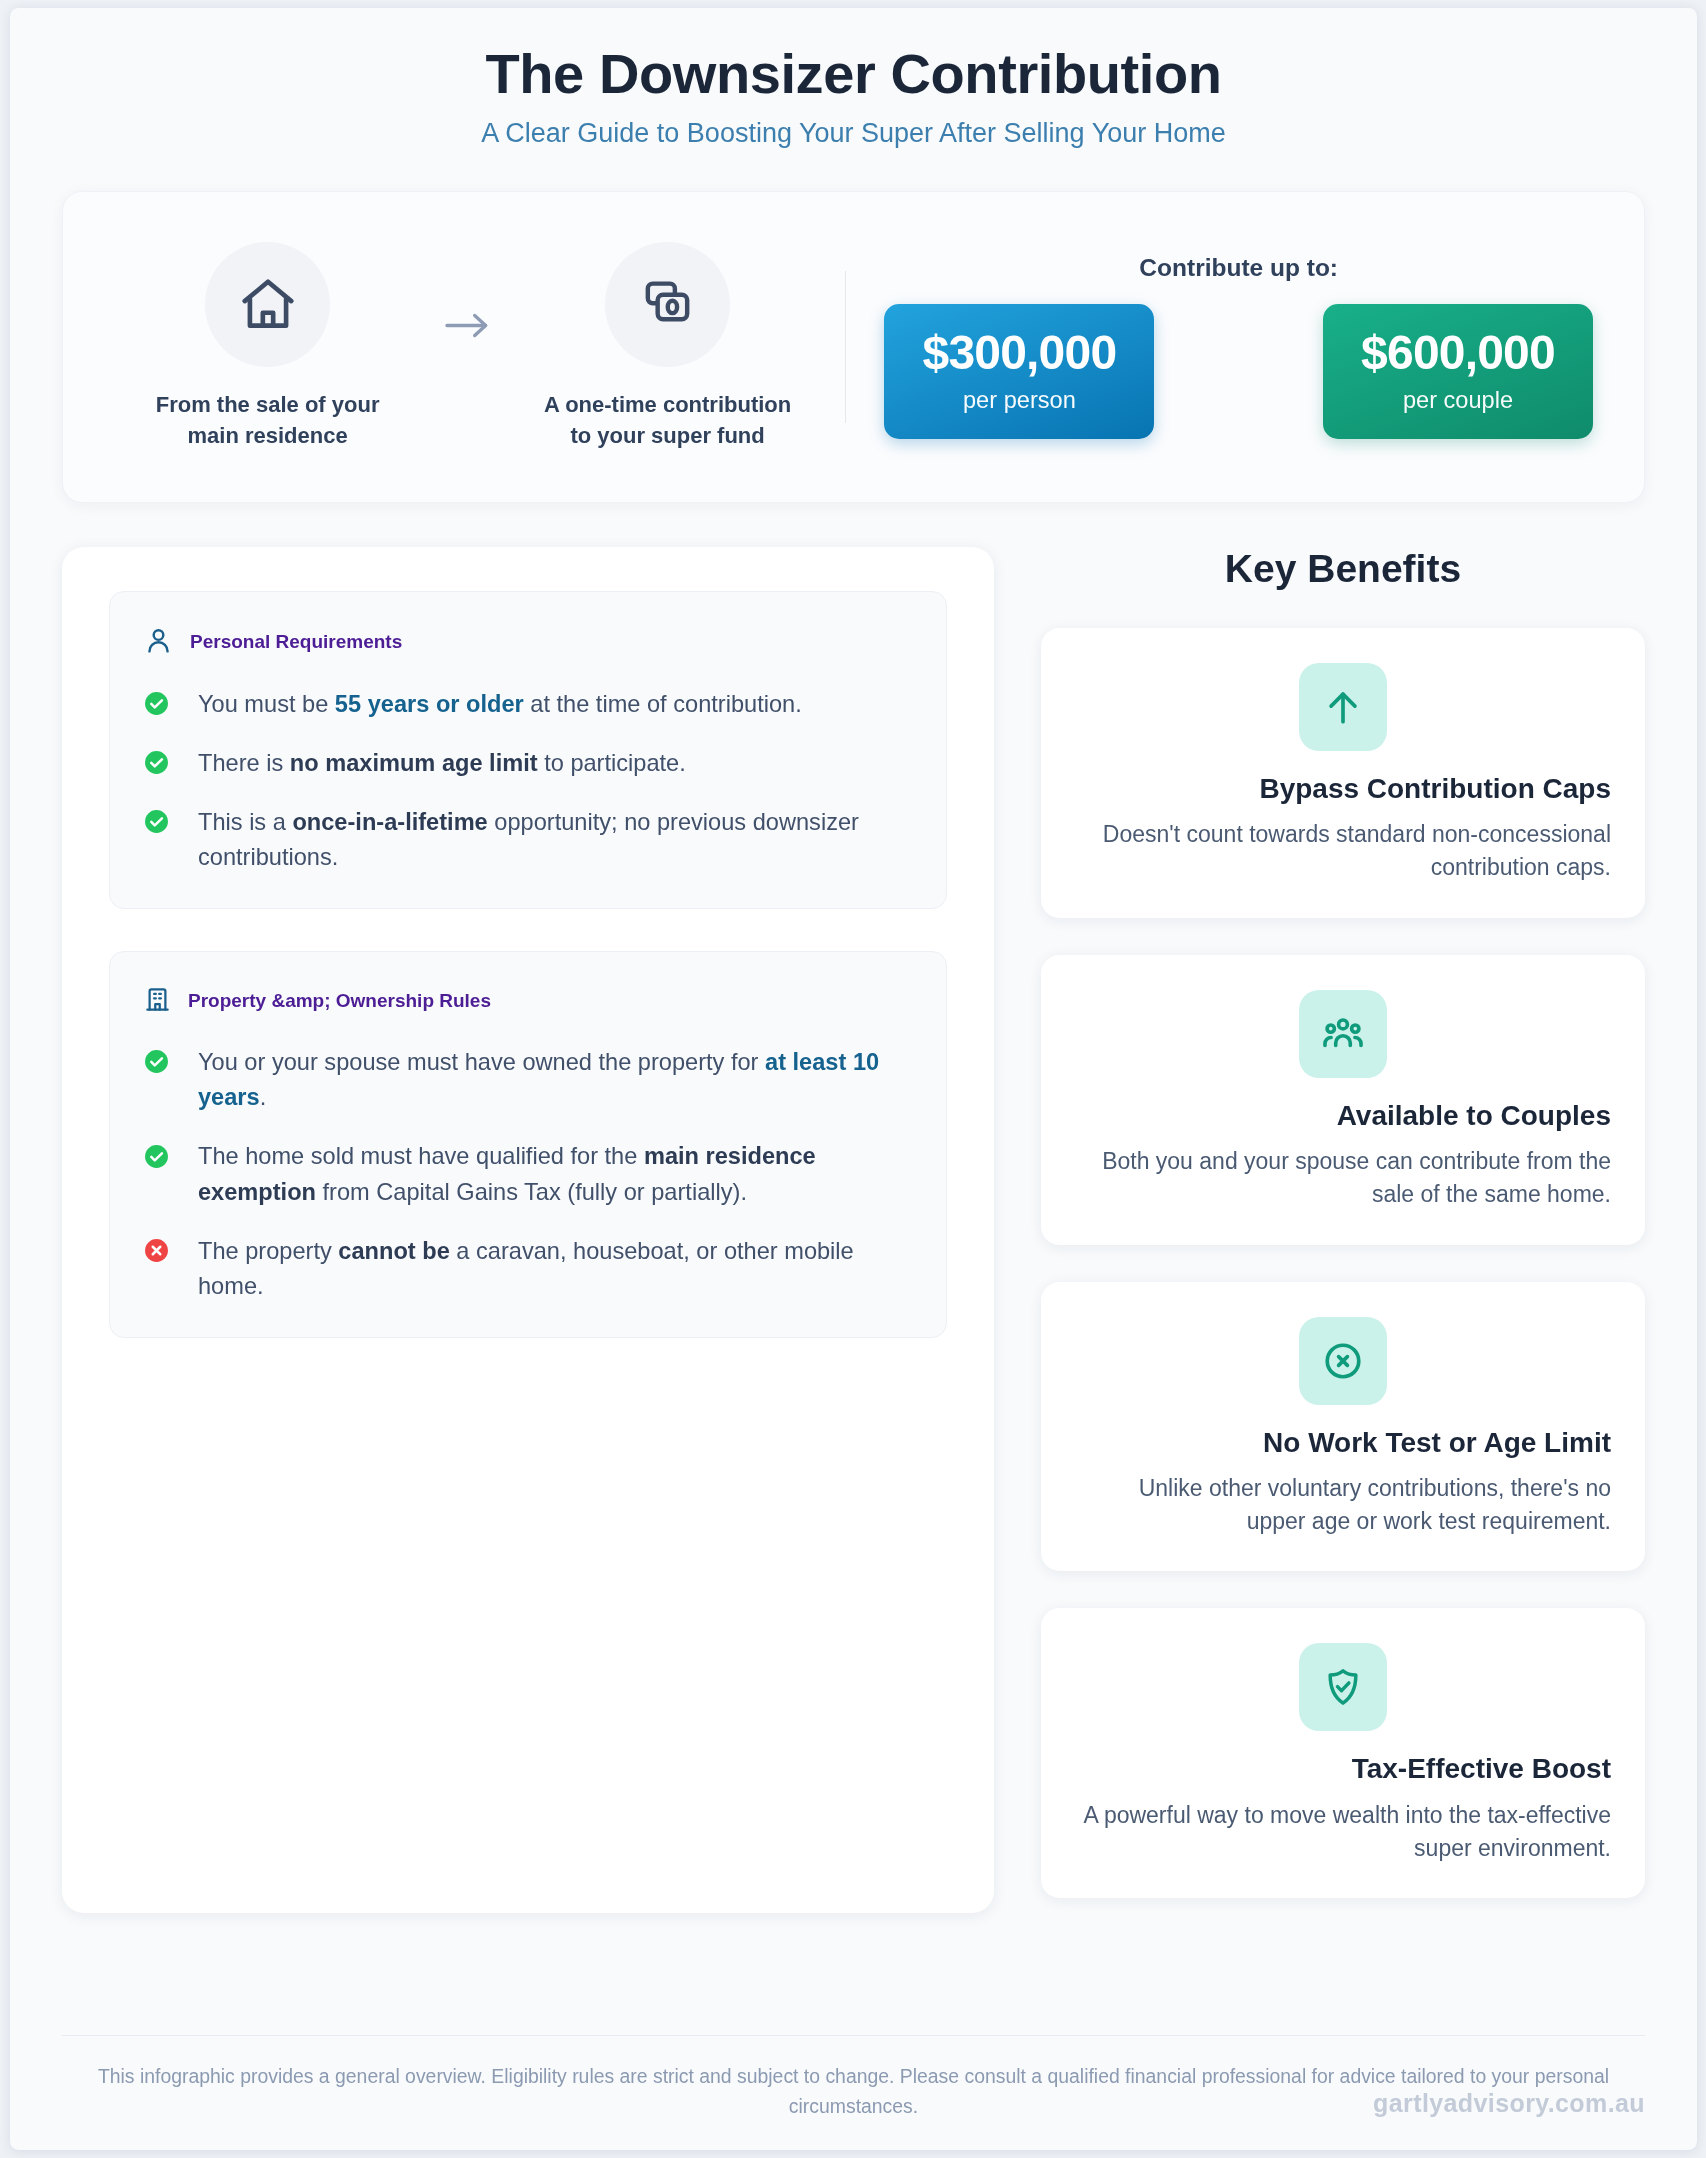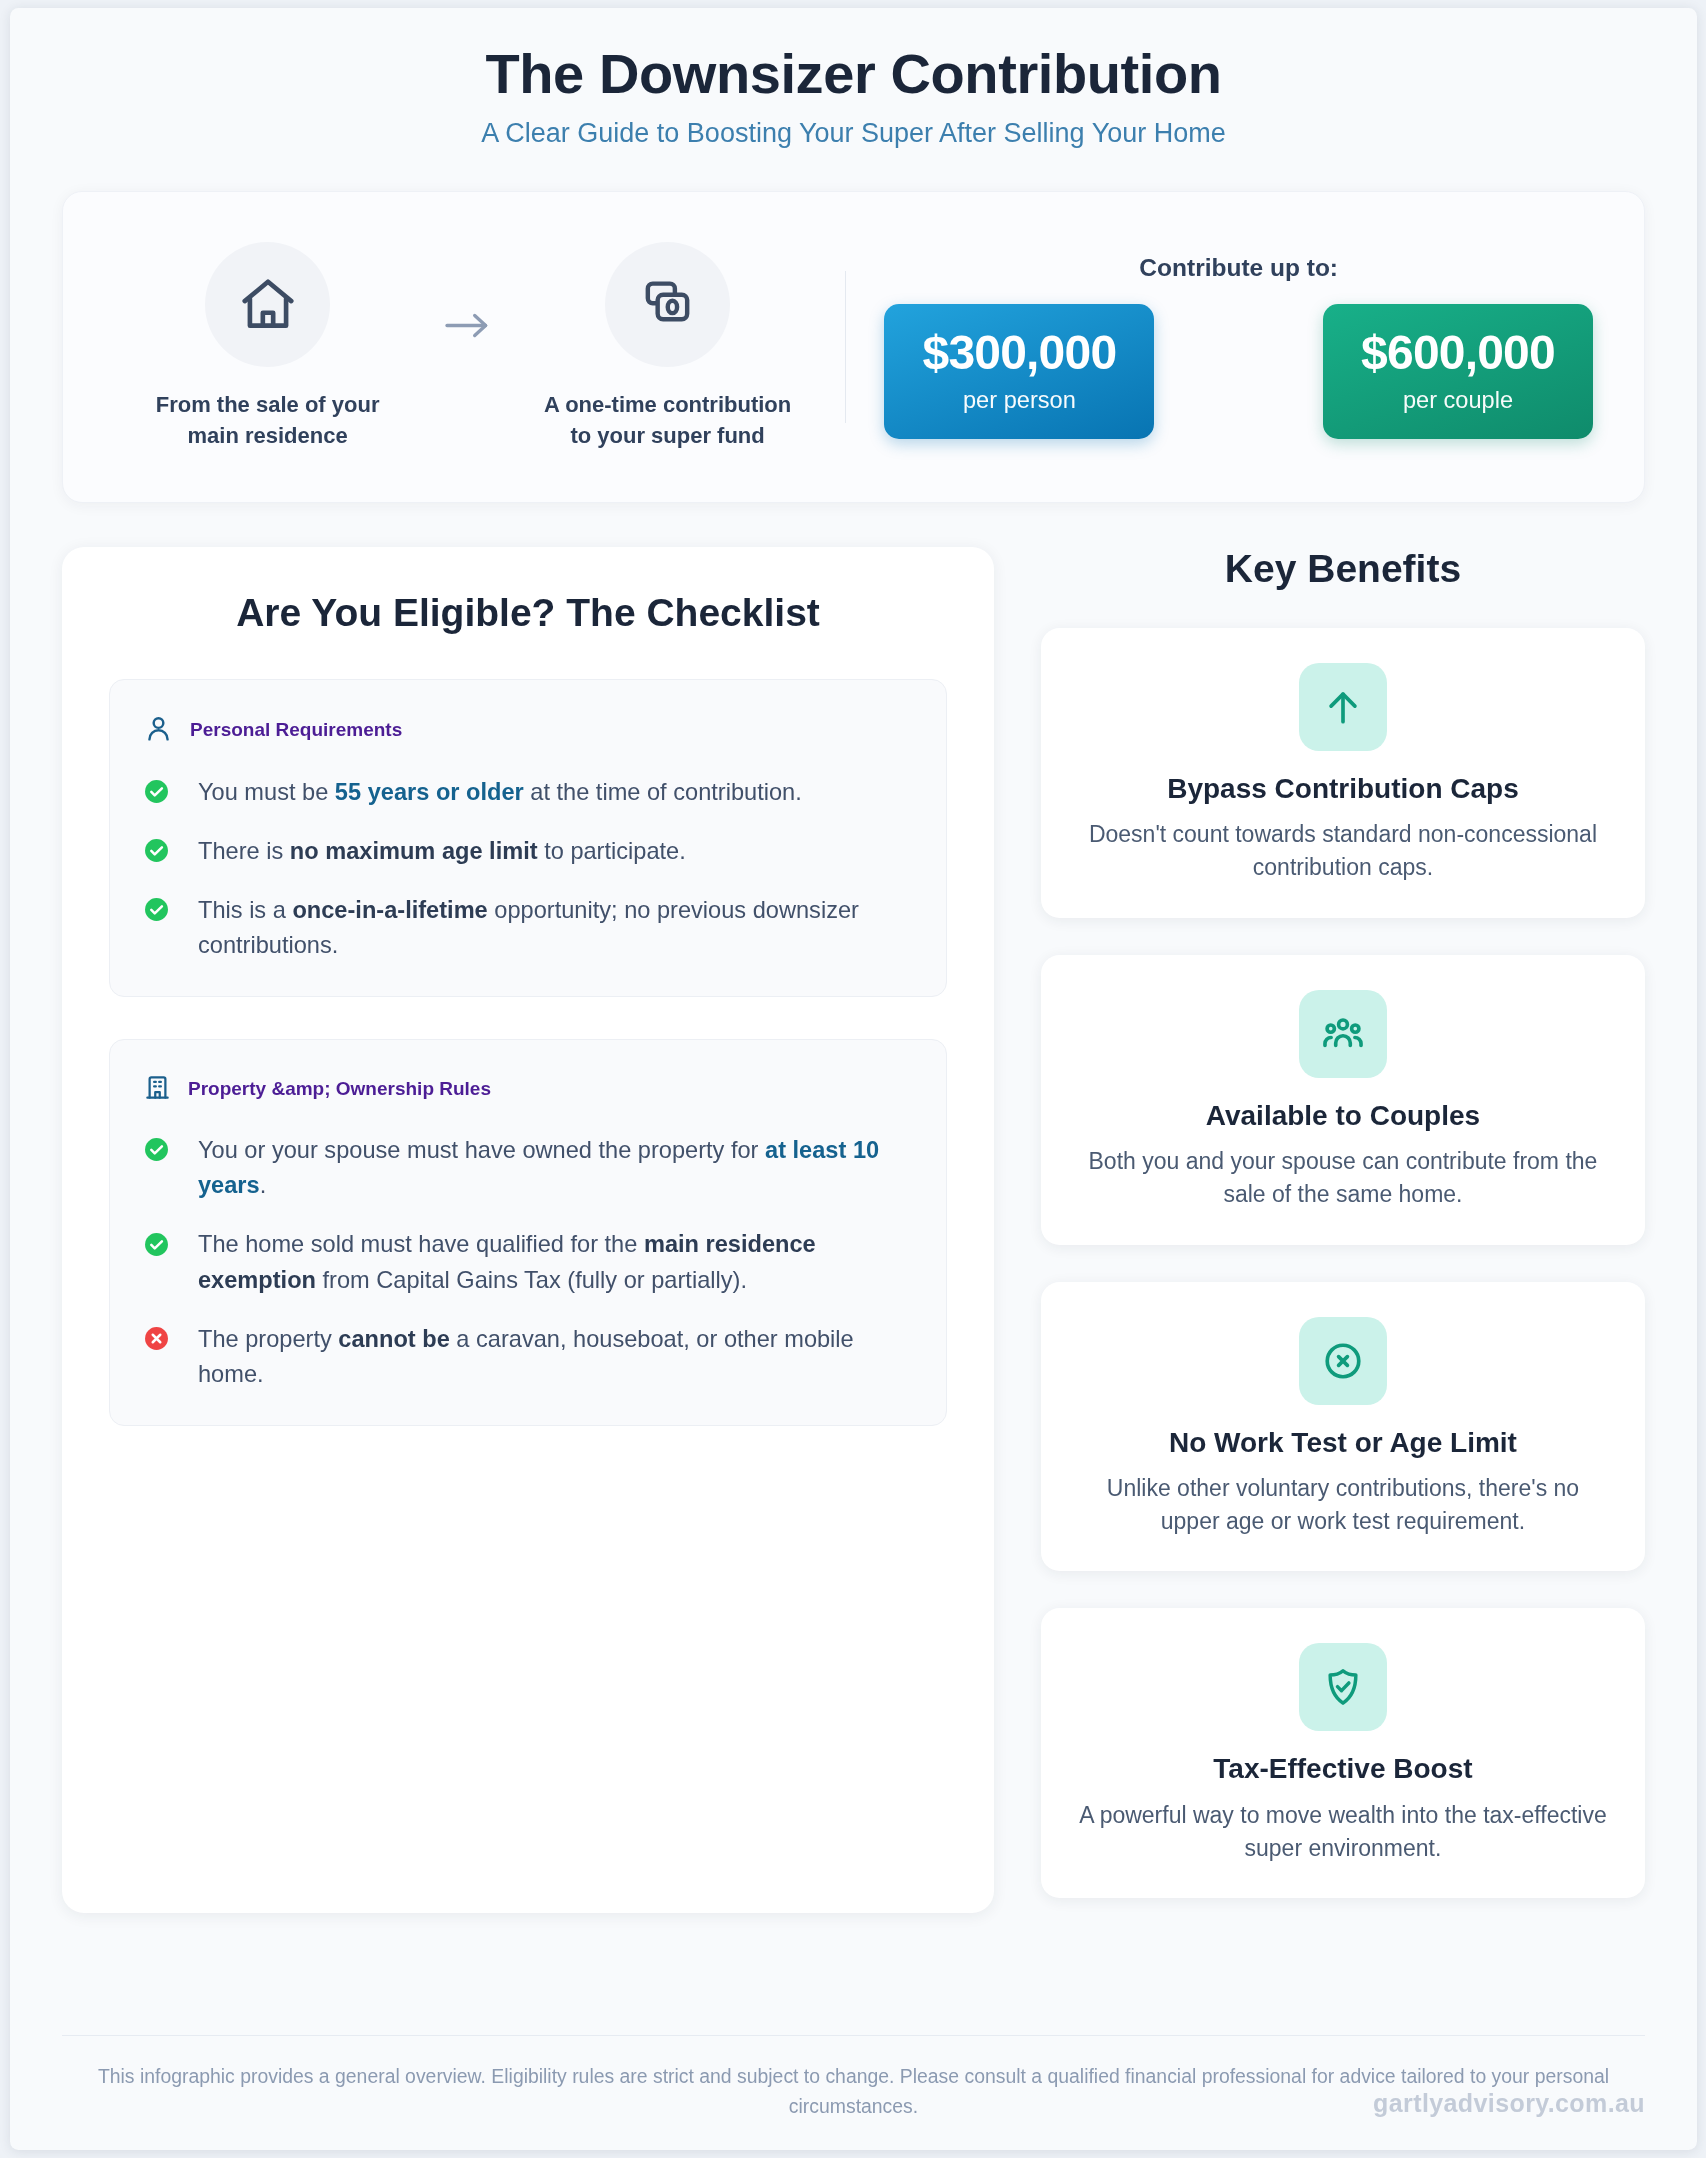--- a/index.html
+++ b/index.html
@@ -157,21 +157,21 @@
     font-weight: 700;
     color: #1b2639;
     text-align: center;
     margin-bottom: 37px;
   }
   .benefit-card {
     background: #ffffff;
     border-radius: 18.6px;
     box-shadow: 0 2.5px 13.5px rgba(30,41,59,.07);
     padding: 35px 34px 34px;
-    text-align: center;
+    text-align: right;
     margin-bottom: 37px;
   }
   .benefit-icon-box {
     width: 88px; height: 88px;
     margin: 0 auto 22px;
     border-radius: 20px;
     background: #cbf2ea;
     display: flex; align-items: center; justify-content: center;
   }
   .benefit-title {
@@ -267,21 +267,20 @@
           <div class="badge-amount">$600,000</div>
           <div class="badge-sub">per couple</div>
         </div>
       </div>
     </div>
   </div>
 
   <div class="columns">
 
     <div class="checklist-card">
-      <div class="checklist-title">Are You Eligible? The Checklist</div>
 
       <div class="group-card">
         <div class="group-head">
           <span>
             <svg width="29" height="29" viewBox="0 0 24 24" fill="none" stroke="#1b5f8c" stroke-width="2" stroke-linecap="round" stroke-linejoin="round">
               <circle cx="12" cy="7.5" r="4"></circle>
               <path d="M4.5 21a7.5 7.5 0 0 1 15 0"></path>
             </svg>
           </span>
           <span class="group-head-title">Personal Requirements</span>

